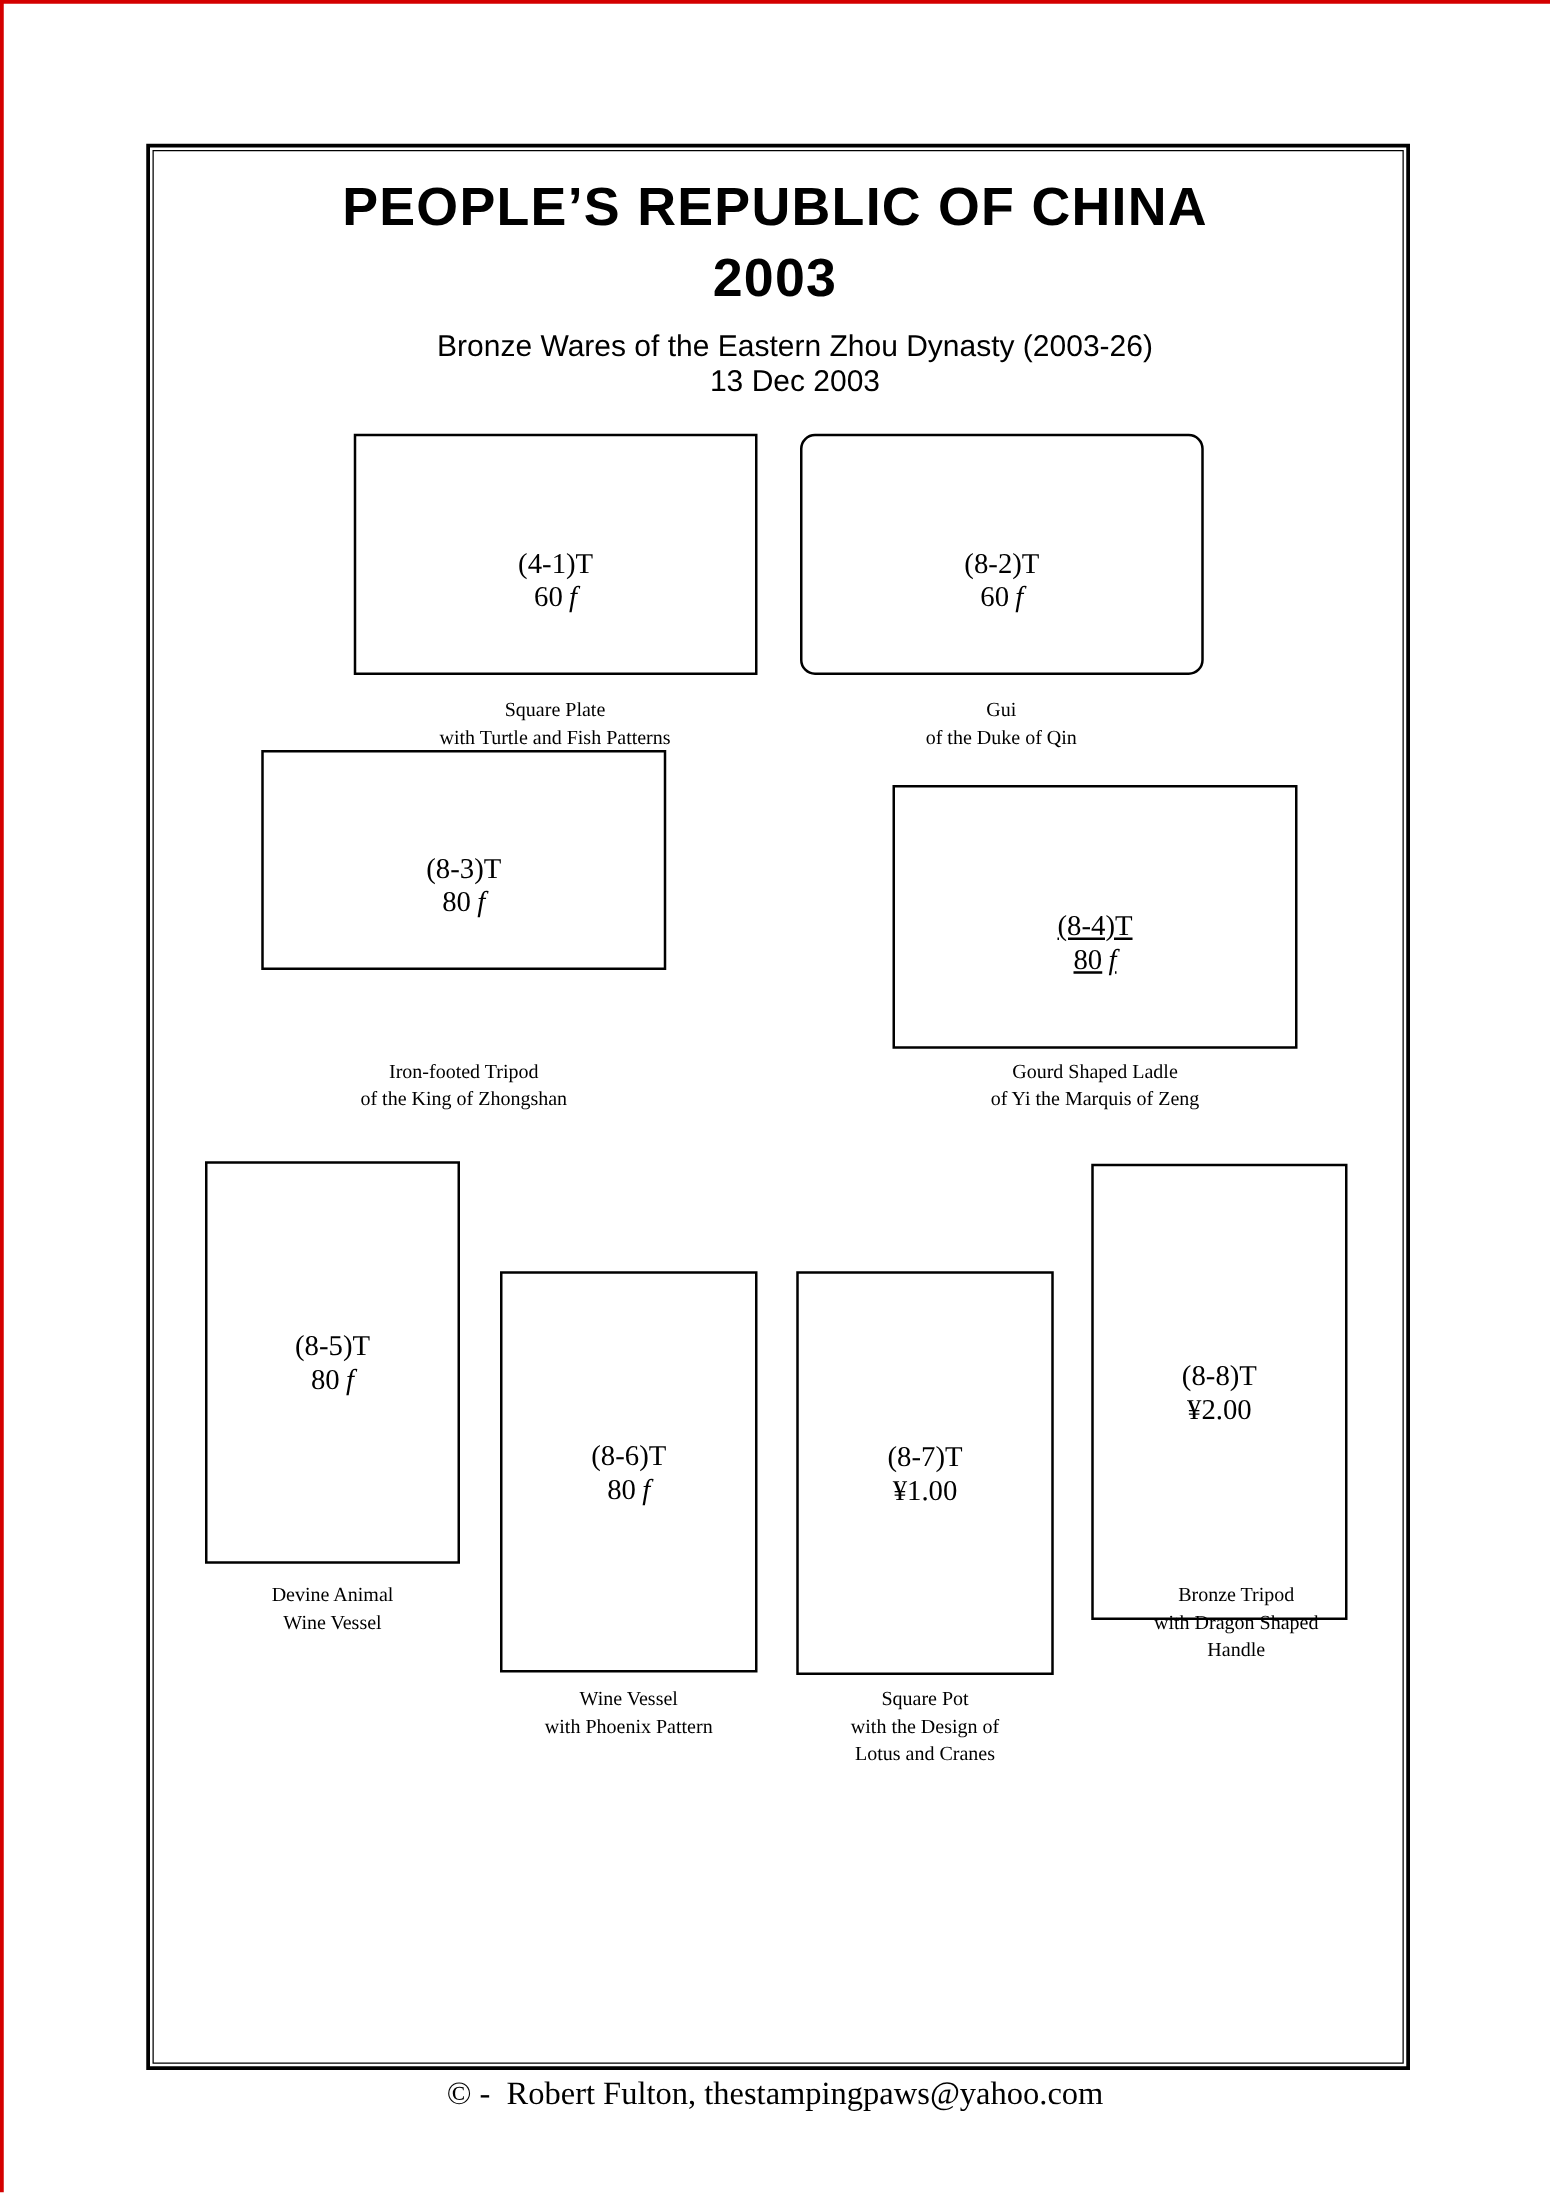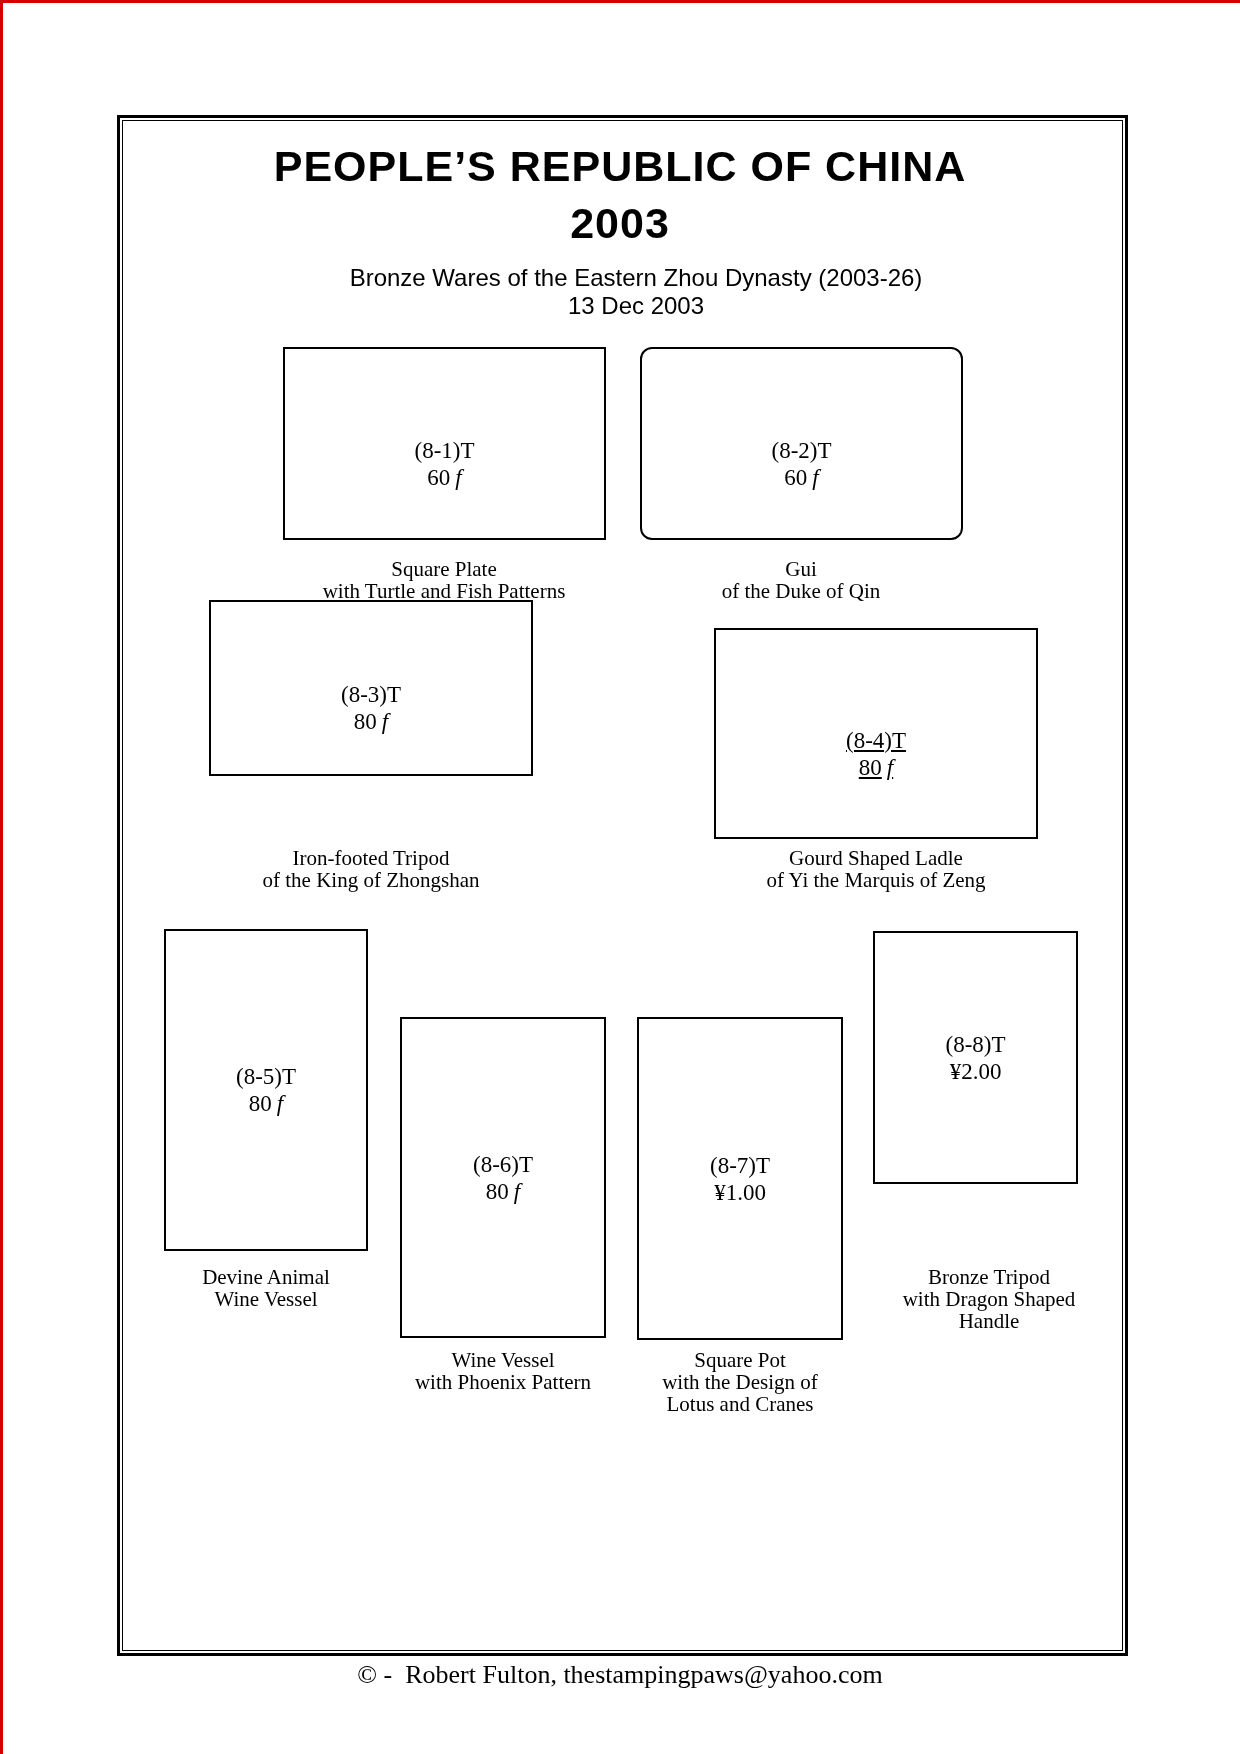--- a/index.html
+++ b/index.html
@@ -64,21 +64,21 @@
     font-size: 23px; line-height: 27px;
   }
   .stamp-box.pt { padding-top: 40px; }
   .stamp-value i { font-style: italic; margin-left: 5px; }
   .stamp-value i:empty { margin-left: 0; }
 
   .stamp-label {
     position: absolute;
     transform: translateX(-50%);
     text-align: center;
-    font-size: 21px; line-height: 22px;
+    font-size: 16px; line-height: 22px;
     white-space: nowrap;
   }
 
   .footer {
     position: absolute; left: 0; top: 1660px; width: 1240px;
     text-align: center;
     font-size: 26px; line-height: 30px;
     white-space: pre;
   }
 </style>
@@ -92,21 +92,21 @@
   <div class="page-border-inner"></div>
 </div>
 
 <div class="title title-line1">PEOPLE’S REPUBLIC OF CHINA</div>
 <div class="title title-line2">2003</div>
 
 <div class="subtitle subtitle-line1">Bronze Wares of the Eastern Zhou Dynasty (2003-26)</div>
 <div class="subtitle subtitle-line2">13 Dec 2003</div>
 
 <div class="stamp-box pt" style="left:283px; top:347px; width:323px; height:193px;">
-  <div class="stamp-code">(8-1)T</div>
+  <div class="stamp-code">(4-1)T</div>
   <div class="stamp-value"><span>60</span><i>f</i></div>
 </div>
 <div class="stamp-box pt" style="left:640px; top:347px; width:323px; height:193px;border-radius:12px;">
   <div class="stamp-code">(8-2)T</div>
   <div class="stamp-value"><span>60</span><i>f</i></div>
 </div>
 <div class="stamp-box pt" style="left:209px; top:600px; width:324px; height:176px;text-align:center;">
   <div class="stamp-code">(8-3)T</div>
   <div class="stamp-value"><span>80</span><i>f</i></div>
 </div>
@@ -119,21 +119,21 @@
   <div class="stamp-value"><span>80</span><i>f</i></div>
 </div>
 <div class="stamp-box" style="left:400px; top:1017px; width:206px; height:321px;">
   <div class="stamp-code">(8-6)T</div>
   <div class="stamp-value"><span>80</span><i>f</i></div>
 </div>
 <div class="stamp-box" style="left:637px; top:1017px; width:206px; height:323px;">
   <div class="stamp-code">(8-7)T</div>
   <div class="stamp-value"><span>¥1.00</span><i></i></div>
 </div>
-<div class="stamp-box" style="left:873px; top:931px; width:205px; height:253px;">
+<div class="stamp-box" style="left:873px; top:931px; width:205px; height:365px;">
   <div class="stamp-code">(8-8)T</div>
   <div class="stamp-value"><span>¥2.00</span><i></i></div>
 </div>
 
 <div class="stamp-label" style="left:444px; top:558px;">
   <div>Square Plate</div>
   <div>with Turtle and Fish Patterns</div>
 </div>
 <div class="stamp-label" style="left:801px; top:558px;">
   <div>Gui</div>

